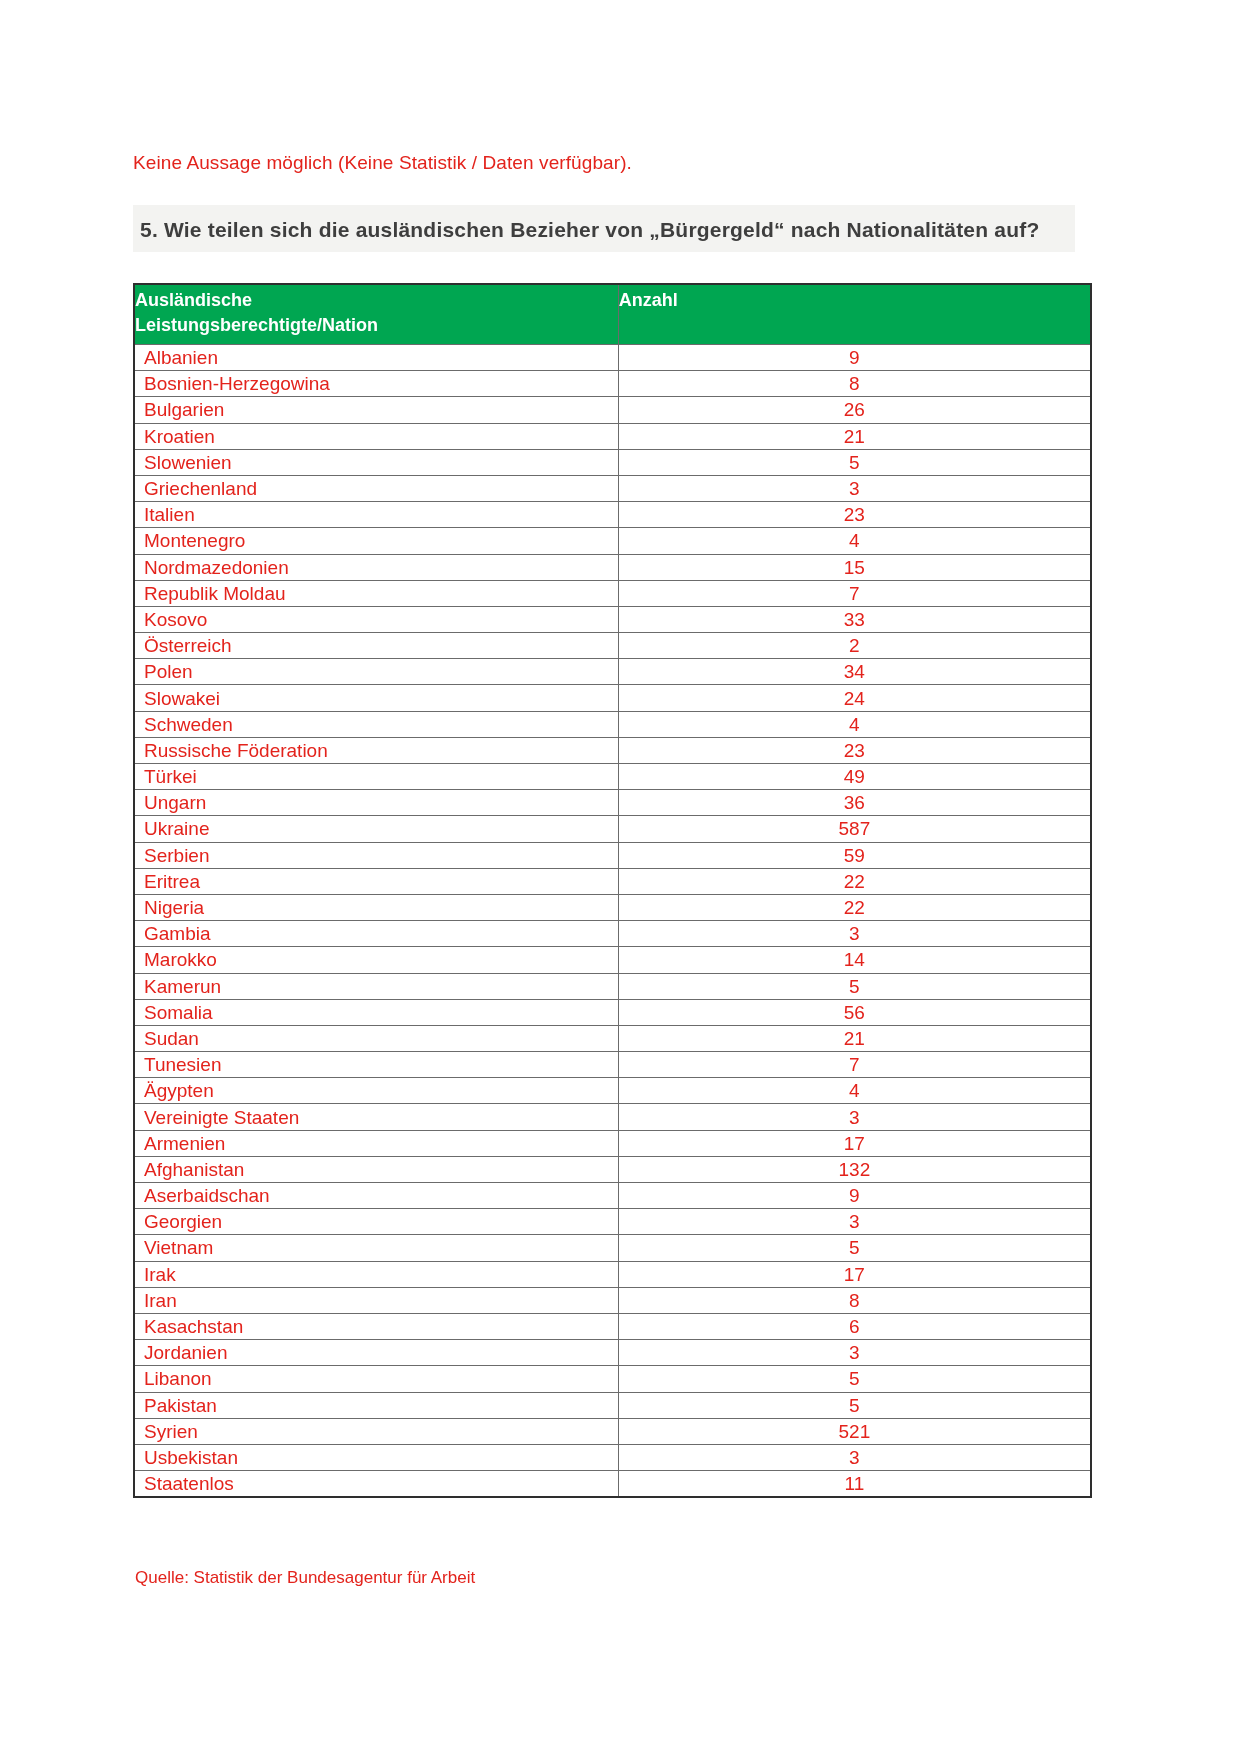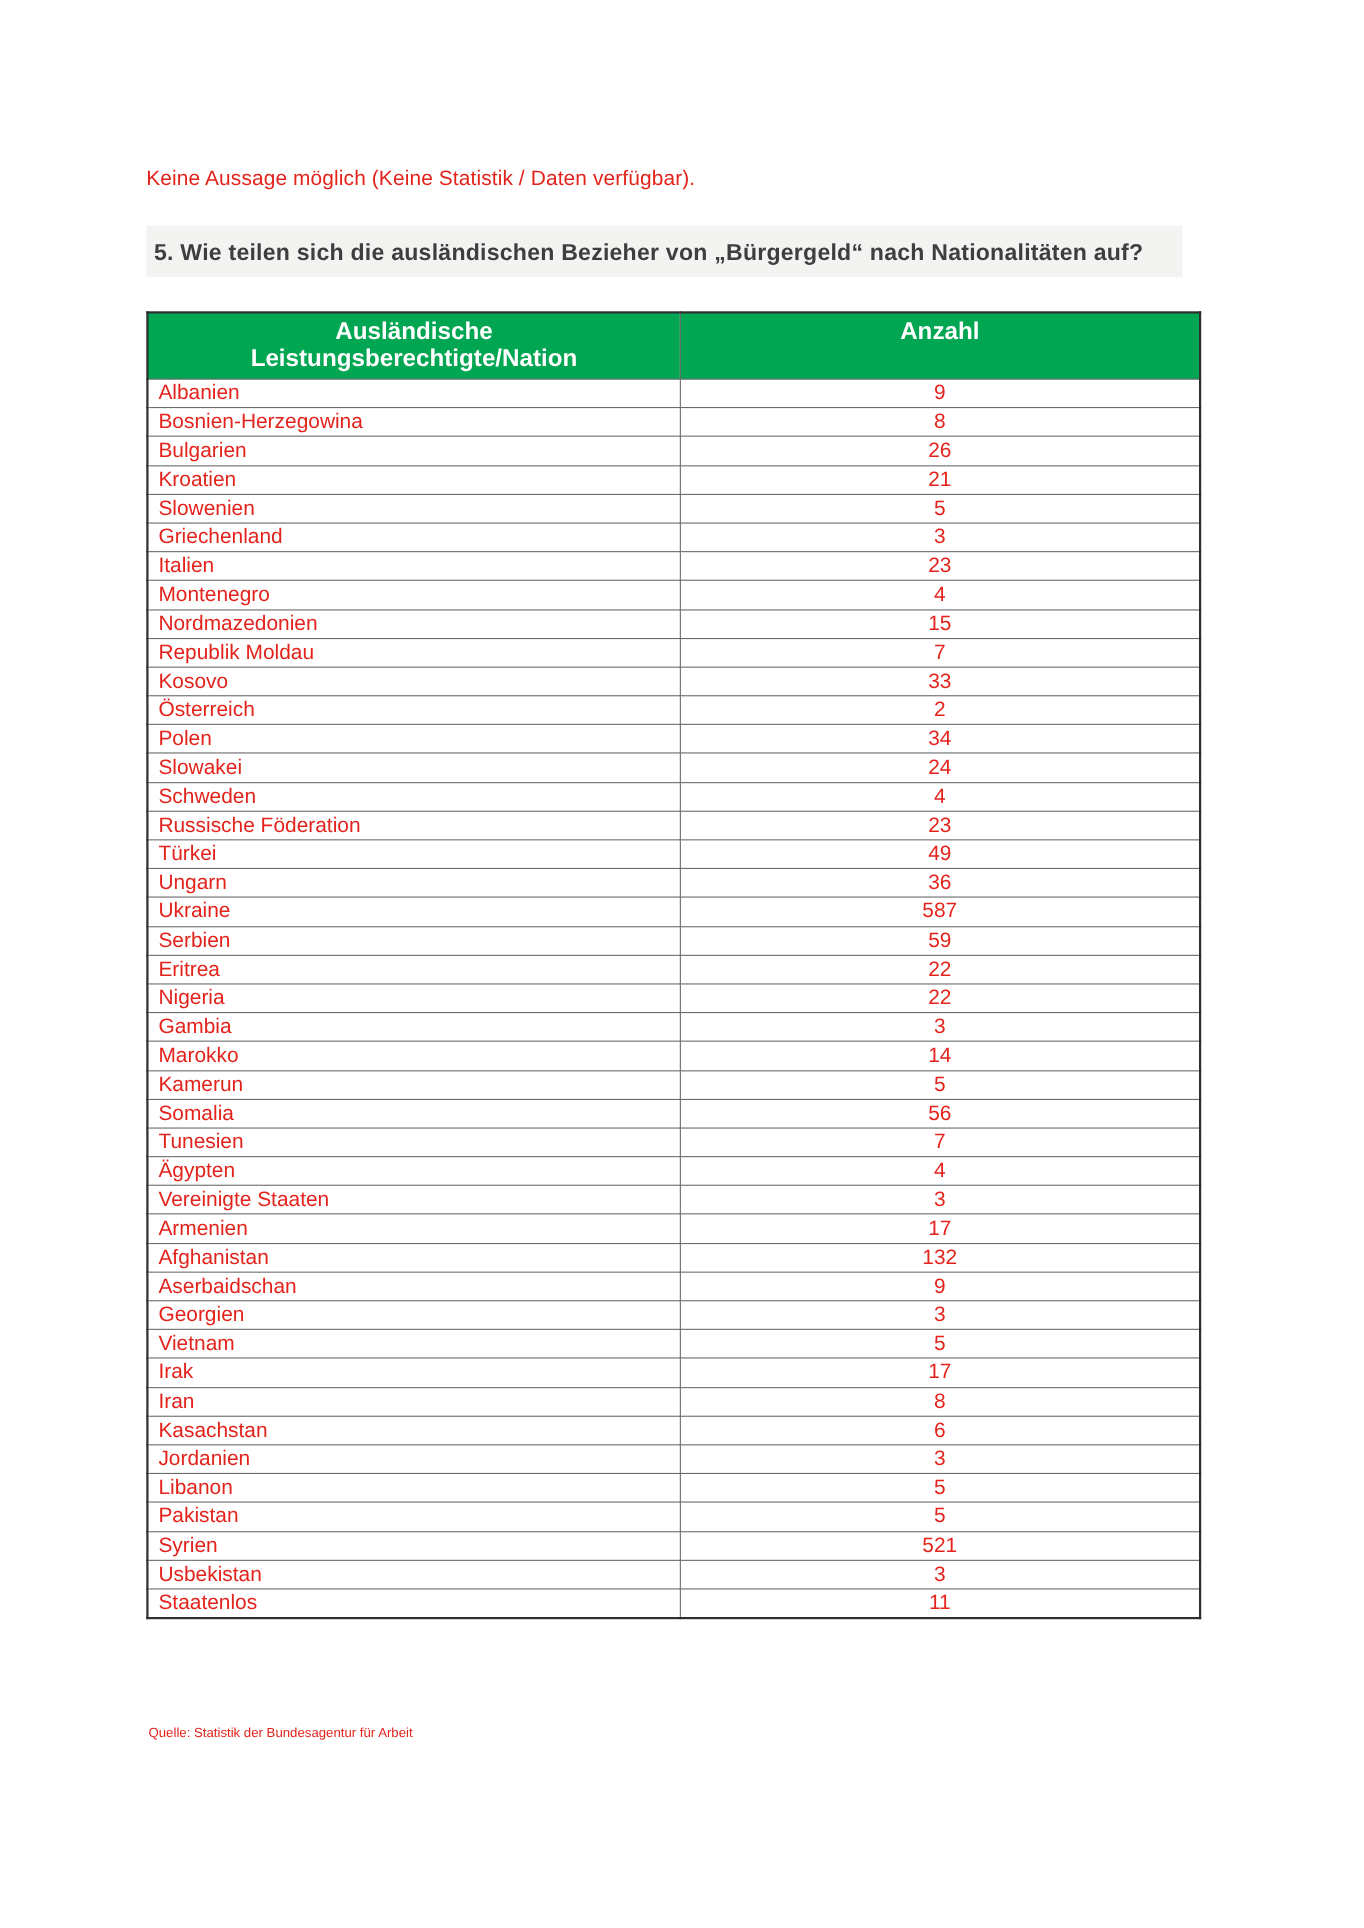--- a/index.html
+++ b/index.html
@@ -40,23 +40,23 @@
     border-collapse: collapse;
     table-layout: fixed;
   }
   table.nation-table, table.nation-table tr, table.nation-table td, table.nation-table th {
     border: 1.5px solid #6b6b6b;
   }
   table.nation-table { border: 2px solid #2e2e2e; }
   thead th {
     background: #00A651;
     color: #ffffff;
-    font-size: 22px;
+    font-size: 18px;
     font-weight: bold;
-    text-align: center;
+    text-align: left;
     vertical-align: top;
     padding: 3px 0 6px 0;
     line-height: 25px;
     border-bottom: 2px solid #1a1a1a;
     margin-top: 46px;
   }
   thead th .hdr-line { display: block; }
   tbody td {
     height: 26.2px;
     color: #E3231C;
@@ -65,21 +65,21 @@
     vertical-align: middle;
     overflow: hidden;
   }
   tbody td.nation-cell { padding-left: 9px; text-align: left; }
   tbody td.anzahl-cell { text-align: center; }
   .source-note {
     position: absolute;
     left: 135px;
     top: 1568px;
     color: #E3231C;
-    font-size: 12px;
+    font-size: 17px;
   }
 </style>
 </head>
 <body>
 
 <div class="page">
 
   <div class="intro-note">Keine Aussage möglich (Keine Statistik / Daten verfügbar).</div>
 
   <div class="question-heading">5. Wie teilen sich die ausländischen Bezieher von „Bürgergeld“ nach Nationalitäten auf?</div>
@@ -197,20 +197,24 @@
   </tr>
         <tr>
     <td class="nation-cell">Kamerun</td>
     <td class="anzahl-cell">5</td>
   </tr>
         <tr>
     <td class="nation-cell">Somalia</td>
     <td class="anzahl-cell">56</td>
   </tr>
         <tr>
+    <td class="nation-cell">Sudan</td>
+    <td class="anzahl-cell">21</td>
+  </tr>
+        <tr>
     <td class="nation-cell">Tunesien</td>
     <td class="anzahl-cell">7</td>
   </tr>
         <tr>
     <td class="nation-cell">Ägypten</td>
     <td class="anzahl-cell">4</td>
   </tr>
         <tr>
     <td class="nation-cell">Vereinigte Staaten</td>
     <td class="anzahl-cell">3</td>

